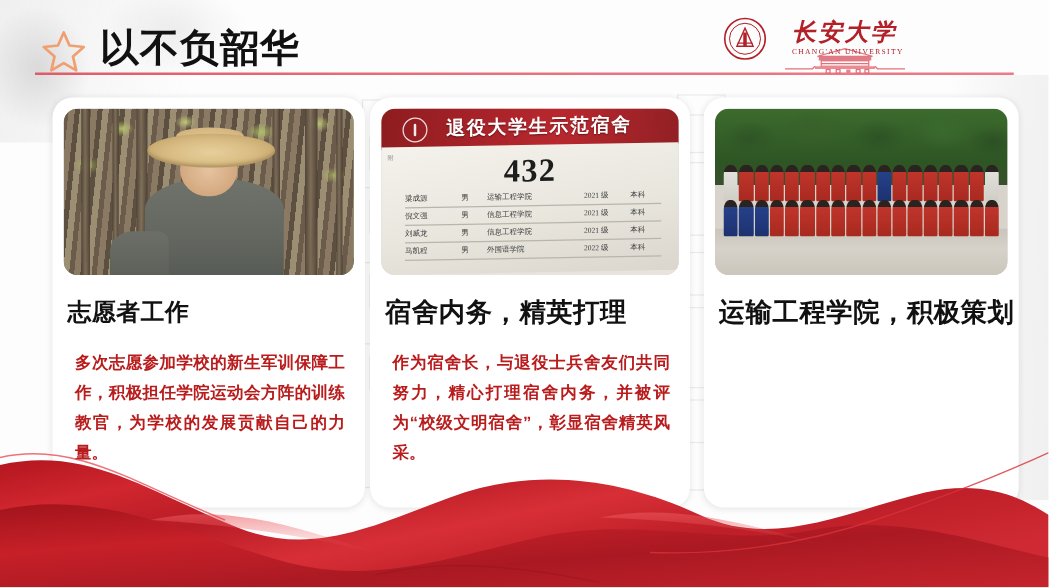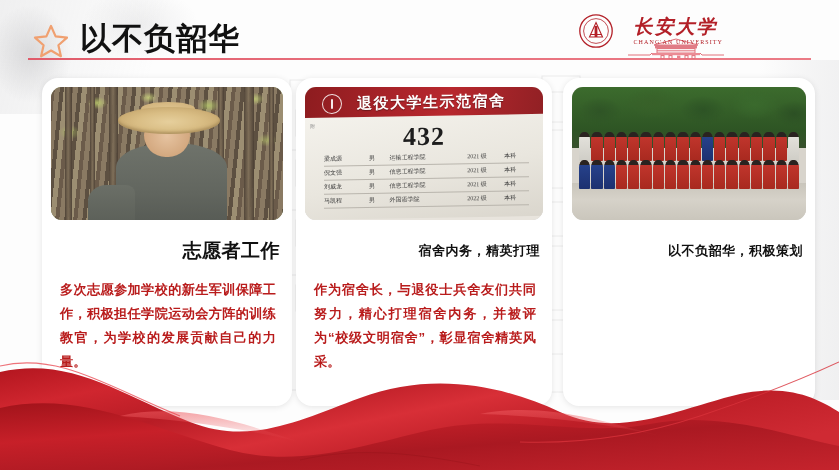--- a/index.html
+++ b/index.html
@@ -121,41 +121,41 @@
     height: 133px;
     border-radius: 11px;
     overflow: hidden;
     background: #cfcfcf;
   }
 
   .card-heading {
     position: absolute;
     left: 12px; right: 12px;
     top: 160px;
-    text-align: right;
+    text-align: left;
     font-size: 19px;
     font-weight: bold;
     color: #111111;
     letter-spacing: 0.5px;
     line-height: 26px;
     white-space: nowrap;
   }
 
   .card-body {
     position: absolute;
     left: 18px; right: 16px;
     top: 200px;
     font-size: 13.2px;
     line-height: 24px;
     color: #b91c1c;
     font-weight: bold;
     text-align: justify;
     text-justify: inter-ideograph;
   }
-  .card-2 .card-heading, .card-3 .card-heading { font-size: 13px; }
+  .card-2 .card-heading, .card-3 .card-heading { font-size: 21px; }
 
   
   .ph1 { position: absolute; inset: 0; }
   .ph1-bg {
     position: absolute; inset: 0;
     background:
       repeating-linear-gradient(96deg, #6b5b4a 0 4px, #8a7a63 4px 9px, #5d5041 9px 13px, #9c8e72 13px 18px),
       linear-gradient(180deg, #8f9a5f 0%, #7d8a52 40%, #6d7a48 100%);
   }
   .ph1-leaves {
@@ -512,21 +512,21 @@
               <div class="ph3-p ph3-red"></div>
             <div class="ph3-p ph3-red"></div>
               <div class="ph3-p ph3-red"></div>
               <div class="ph3-p ph3-red"></div>
             <div class="ph3-p ph3-red"></div>
               <div class="ph3-p ph3-red"></div>
               <div class="ph3-p ph3-red"></div>
           </div>
         </div>
       </div>
-      <div class="card-heading">以不负韶华，积极策划</div>
+      <div class="card-heading">运输工程学院，积极策划</div>
     </div>
   </div>
 
   <div class="ribbon">
     <svg viewBox="0 0 839 120" width="839" height="120" preserveAspectRatio="none">
       <defs>
         <linearGradient id="silkA" x1="0" y1="0" x2="1" y2="0.6">
           <stop offset="0" stop-color="#b3161f"></stop>
           <stop offset="0.18" stop-color="#d0262f"></stop>
           <stop offset="0.36" stop-color="#b81c25"></stop>

